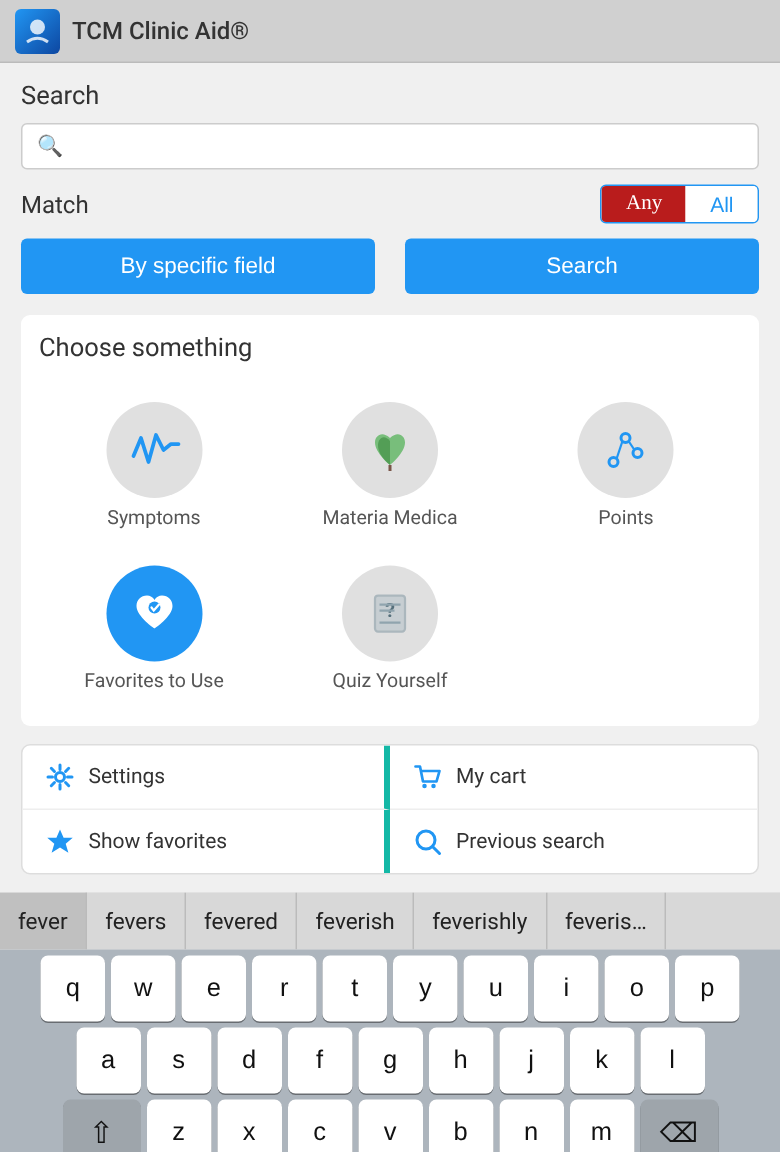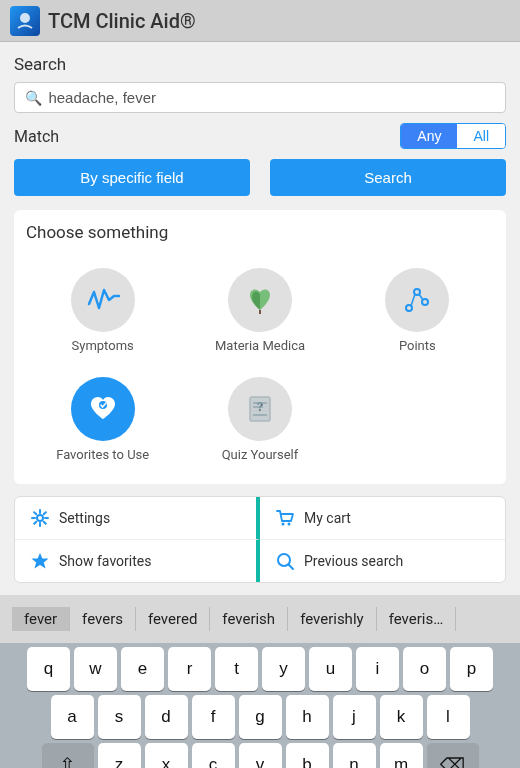--- a/index.html
+++ b/index.html
@@ -28,21 +28,21 @@
       background: linear-gradient(135deg, #2196f3, #0d47a1);
       margin-right: 8px;
       display: flex;
       align-items: center;
       justify-content: center;
       color: white;
       font-size: 12px;
       font-weight: bold;
     }
     #title-bar .app-title {
-      font-size: 20px;
+      font-size: 16px;
       color: #333;
       font-weight: 500;
     }
 
     
     #main-content {
       background: #f0f0f0;
       padding: 12px 14px;
     }
 
@@ -96,22 +96,23 @@
     .match-toggle .toggle-btn {
       padding: 4px 16px;
       font-size: 14px;
       cursor: pointer;
       background: white;
       color: #2196f3;
       border: none;
       outline: none;
     }
     .match-toggle .toggle-btn.active {
-      background: #3b82f6;
+      background: #b91c1c;
       color: white;
+      font-family: Liberation Serif, serif;
     }
 
     
     .action-buttons {
       display: flex;
       gap: 20px;
       margin-bottom: 14px;
     }
     .action-buttons button {
       flex: 1;
@@ -199,22 +200,22 @@
     .quick-link-item .ql-label {
       font-size: 14px;
       color: #333;
     }
 
     
     #autocomplete-bar {
       background: #d8d8d8;
       display: flex;
       align-items: center;
-      padding: 12px;
-      height: 48px;
+      padding: 0;
+      height: 38px;
       overflow: hidden;
     }
     .autocomplete-item {
       padding: 8px 12px;
       font-size: 15px;
       color: #222;
       white-space: nowrap;
       border-right: 1px solid #bbb;
       height: 100%;
       display: flex;
@@ -279,21 +280,20 @@
     </svg>
   </div>
   <span class="app-title">TCM Clinic Aid®</span>
 </div>
 
 <div id="main-content">
 
   <div class="search-label">Search</div>
   <div class="search-input-wrap">
     <span class="search-icon-inner">🔍</span>
-    <input type="text" value="headache, fever" style="">
   </div>
 
   <div class="match-row">
     <span class="match-label">Match</span>
     <div class="match-toggle">
       <button class="toggle-btn active">Any</button>
       <button class="toggle-btn">All</button>
     </div>
   </div>
 

